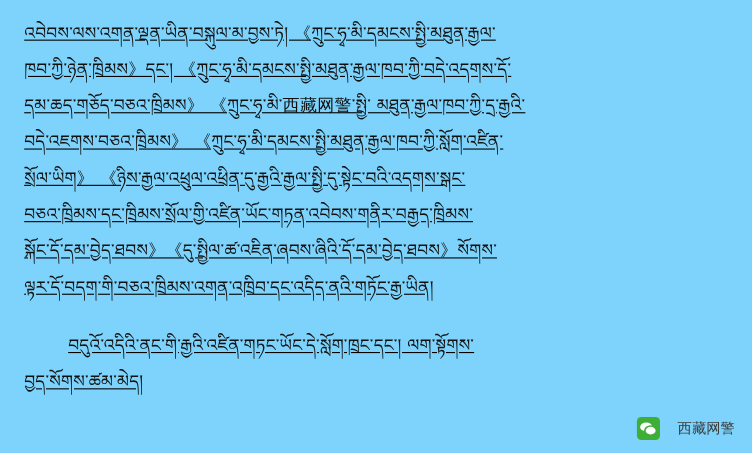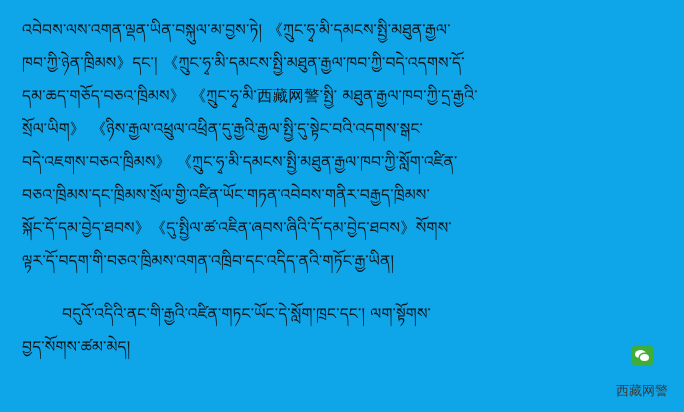--- a/index.html
+++ b/index.html
@@ -11,23 +11,24 @@
     height: 412px;
     background: #ffffff;
     font-family: "DejaVu Sans", sans-serif;
     overflow: hidden;
     position: relative;
   }
   #page {
     position: relative;
     width: 684px;
     height: 412px;
-    background: #0ea5e9;
+    background: #7dd3fc;
     box-sizing: border-box;
     padding: 14px 22px 0 22px;
+    text-decoration: underline;
   }
   .tib-body {
     font-family: "DejaVu Sans", sans-serif;
     font-size: 15.5px;
     line-height: 33px;
     color: #111111;
     letter-spacing: 0.2px;
     text-align: justify;
     word-break: break-word;
   }
@@ -51,21 +52,20 @@
   .line.justify > span {
     display: inline-block;
   }
   .footer-badge {
     position: absolute;
     right: 16px;
     bottom: 12px;
     display: flex;
     align-items: center;
     gap: 16px;
-    flex-direction: column;
   }
   .wechat-icon {
     width: 21px;
     height: 21px;
     border-radius: 4px;
     background: #3fae36;
     position: relative;
     flex: 0 0 auto;
   }
   .wechat-icon::before {
@@ -107,24 +107,24 @@
       <span class="line justify">
         <span>འབེབས་ལས་འགན་ལྡན་ཡིན་བསྐུལ་མ་བྱས་ཏེ། 《ཀྲུང་ཧྭ་མི་དམངས་སྤྱི་མཐུན་རྒྱལ་</span>
       </span>
       <span class="line justify">
         <span>ཁབ་ཀྱི་ཉེན་ཁྲིམས》དང་། 《ཀྲུང་ཧྭ་མི་དམངས་སྤྱི་མཐུན་རྒྱལ་ཁབ་ཀྱི་བདེ་འདགས་དོ་</span>
       </span>
       <span class="line justify">
         <span>དམ་ཆད་གཅོད་བཅའ་ཁྲིམས》 《ཀྲུང་ཧྭ་མི་西藏网警་སྤྱི་ མཐུན་རྒྱལ་ཁབ་ཀྱི་དྲ་རྒྱའི་</span>
       </span>
       <span class="line justify">
-        <span>སྲོལ་ཡིག》 《ཉིས་རྒྱལ་འཕྲུལ་འཕྲིན་དུ་རྒྱའི་རྒྱལ་སྤྱི་དུ་སྟེང་བའི་འདགས་སྒང་</span>
+        <span>བདེ་འཇགས་བཅའ་ཁྲིམས》 《ཀྲུང་ཧྭ་མི་དམངས་སྤྱི་མཐུན་རྒྱལ་ཁབ་ཀྱི་སློག་འཛིན་</span>
       </span>
       <span class="line justify">
-        <span>བདེ་འཇགས་བཅའ་ཁྲིམས》 《ཀྲུང་ཧྭ་མི་དམངས་སྤྱི་མཐུན་རྒྱལ་ཁབ་ཀྱི་སློག་འཛིན་</span>
+        <span>སྲོལ་ཡིག》 《ཉིས་རྒྱལ་འཕྲུལ་འཕྲིན་དུ་རྒྱའི་རྒྱལ་སྤྱི་དུ་སྟེང་བའི་འདགས་སྒང་</span>
       </span>
       <span class="line justify">
         <span>བཅའ་ཁྲིམས་དང་ཁྲིམས་སྲོལ་གྱི་འཛིན་ཡོང་གཏན་འབེབས་གནིར་བརྒྱད་ཁྲིམས་</span>
       </span>
       <span class="line justify">
         <span>སྐོང་དོ་དམ་བྱེད་ཐབས》《དུ་སྤྱིལ་ཚ་འཇིན་ཞབས་ཞིའི་དོ་དམ་བྱེད་ཐབས》སོགས་</span>
       </span>
       <span class="line">
         <span>ལྟར་དོ་བདག་གི་བཅའ་ཁྲིམས་འགན་འཁྲིབ་དང་འདིད་ནའི་གཏོང་རྒྱ་ཡིན།</span>
       </span>

